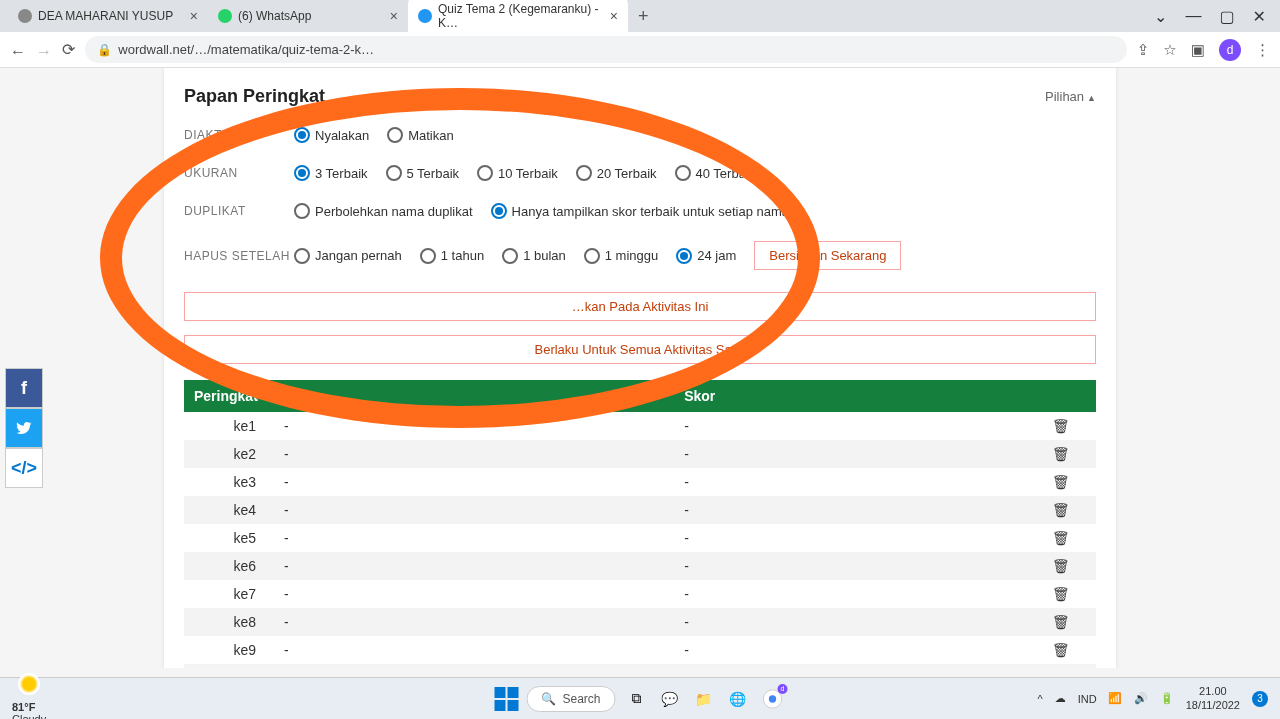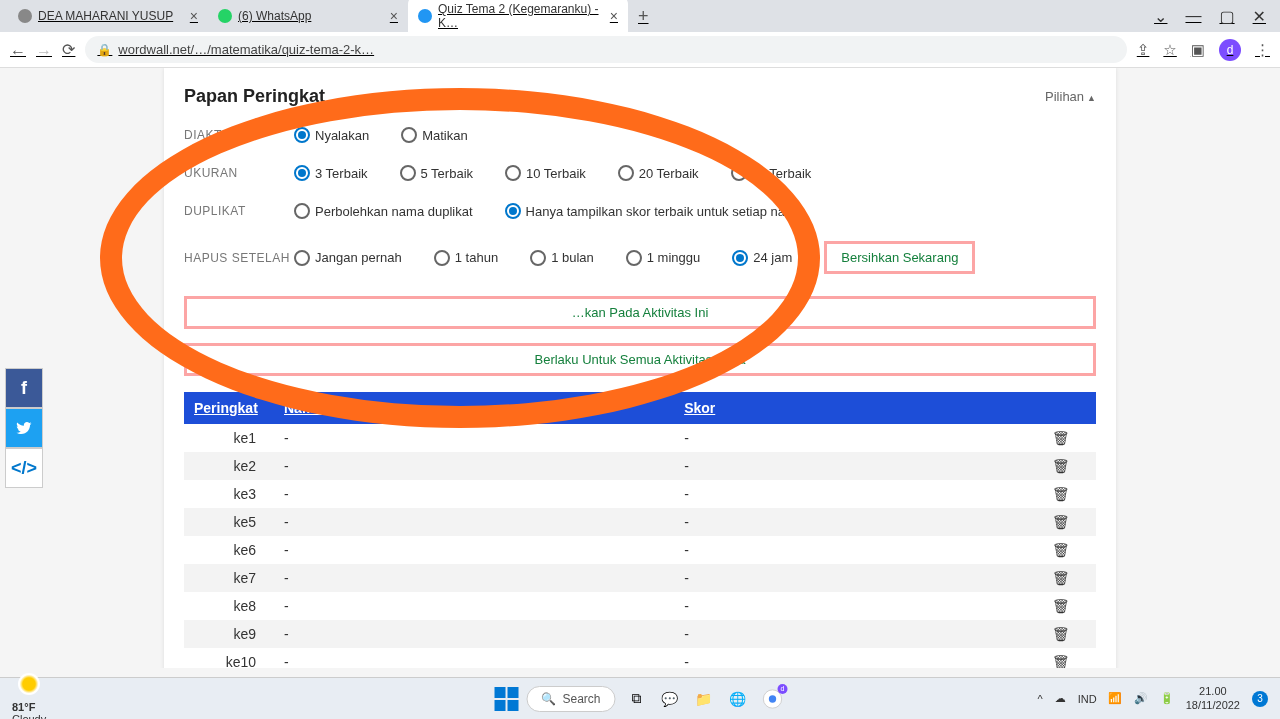--- a/index.html
+++ b/index.html
@@ -1,19 +1,19 @@
 <!DOCTYPE html>
 <html><head>
 <meta charset="utf-8">
 <style>
 * { box-sizing: border-box; margin: 0; padding: 0; }
 body { font-family: Arial, sans-serif; background: #f5f5f5; overflow: hidden; width: 1280px; height: 719px; position: relative; }
 
 
-.browser-chrome { background: #14532d; text-decoration: underline; }
+.browser-chrome { background: #14532d; }
 .tab-bar { display: flex; align-items: center; height: 32px; background: #dee1e6; padding-left: 8px; }
 .tab { display: flex; align-items: center; gap: 6px; padding: 6px 10px; font-size: 12px; color: #333; min-width: 200px; max-width: 220px; border-radius: 8px 8px 0 0; }
 .tab.active { background: #fff; }
 .tab-favicon { width: 14px; height: 14px; border-radius: 50%; flex-shrink: 0; }
 .tab-close { color: #555; font-size: 14px; cursor: pointer; margin-left: auto; }
 .tab-add { padding: 0 10px; font-size: 18px; color: #555; }
 .win-controls { margin-left: auto; display: flex; gap: 18px; padding-right: 14px; color: #333; }
 
 .address-bar { display: flex; align-items: center; height: 36px; background: #fff; padding: 0 10px; gap: 10px; border-bottom: 1px solid #ddd; }
 .nav-btn { color: #555; font-size: 16px; cursor: pointer; }
@@ -25,32 +25,32 @@
 
 .page { background: #f5f5f5; height: 600px; overflow: hidden; position: relative; }
 .card { width: 952px; margin: 0 auto; background: #fff; padding: 18px 20px 30px; box-shadow: 0 0 4px rgba(0,0,0,0.1); position: relative; }
 .card-header { display: flex; justify-content: space-between; align-items: center; margin-bottom: 20px; }
 .card-title { font-size: 18px; font-weight: bold; color: #222; }
 .dropdown { font-size: 13px; color: #666; cursor: pointer; }
 .dropdown::after { content: '▲'; font-size: 9px; margin-left: 3px; }
 
 .form-row { display: flex; align-items: center; margin-bottom: 22px; font-size: 13px; }
 .form-label { width: 110px; color: #777; font-size: 12px; letter-spacing: 0.5px; }
-.radio-group { display: flex; gap: 32px; flex-wrap: wrap; align-items: center; }
+.radio-group { display: flex; gap: 18px; flex-wrap: wrap; align-items: center; }
 .radio-opt { display: flex; align-items: center; gap: 5px; cursor: pointer; color: #333; }
 .radio { width: 16px; height: 16px; border: 2px solid #0077cc; border-radius: 50%; position: relative; flex-shrink: 0; }
 .radio.checked::after { content: ''; position: absolute; inset: 2px; background: #0077cc; border-radius: 50%; }
 .radio.unchecked { border-color: #666; }
 
-.btn-outline { border: 3px solid #fca5a5; padding: 6px 14px; font-size: 13px; background: #fff; cursor: pointer; color: #15803d; }
+.btn-outline { border: 1px solid #fca5a5; padding: 6px 14px; font-size: 13px; background: #fff; cursor: pointer; color: #c2410c; }
 .btn-row { display: flex; gap: 14px; margin-top: 6px; margin-bottom: 16px; flex-direction: column; }
 
 
 .ranking-table { width: 100%; border-collapse: collapse; font-size: 14px; }
-.ranking-table thead tr { background: #1d4ed8; color: #fff; text-decoration: underline; }
+.ranking-table thead tr { background: #15803d; color: #fff; }
 .ranking-table th { text-align: left; padding: 8px 10px; font-weight: bold; }
 .ranking-table th:first-child { width: 90px; }
 .ranking-table th:last-child { width: 70px; }
 .ranking-table tbody tr:nth-child(even) { background: #f3f3f3; }
 .ranking-table td { padding: 6px 10px; color: #333; }
 .ranking-table td:first-child { text-align: right; padding-right: 18px; }
 .del-col { width: 34px; text-align: center; color: #888; cursor: pointer; }
 
 
 .highlight-ellipse { position: absolute; border: 22px solid #ff6b1a; border-radius: 50%; width: 720px; height: 340px; left: 100px; top: 20px; pointer-events: none; z-index: 100; }
@@ -249,20 +249,26 @@
             <td>-</td>
             <td class="del-col">🗑</td>
           </tr>
           <tr>
             <td>ke3</td>
             <td>-</td>
             <td>-</td>
             <td class="del-col">🗑</td>
           </tr>
           <tr>
+            <td>ke4</td>
+            <td>-</td>
+            <td>-</td>
+            <td class="del-col">🗑</td>
+          </tr>
+          <tr>
             <td>ke5</td>
             <td>-</td>
             <td>-</td>
             <td class="del-col">🗑</td>
           </tr>
           <tr>
             <td>ke6</td>
             <td>-</td>
             <td>-</td>
             <td class="del-col">🗑</td>

